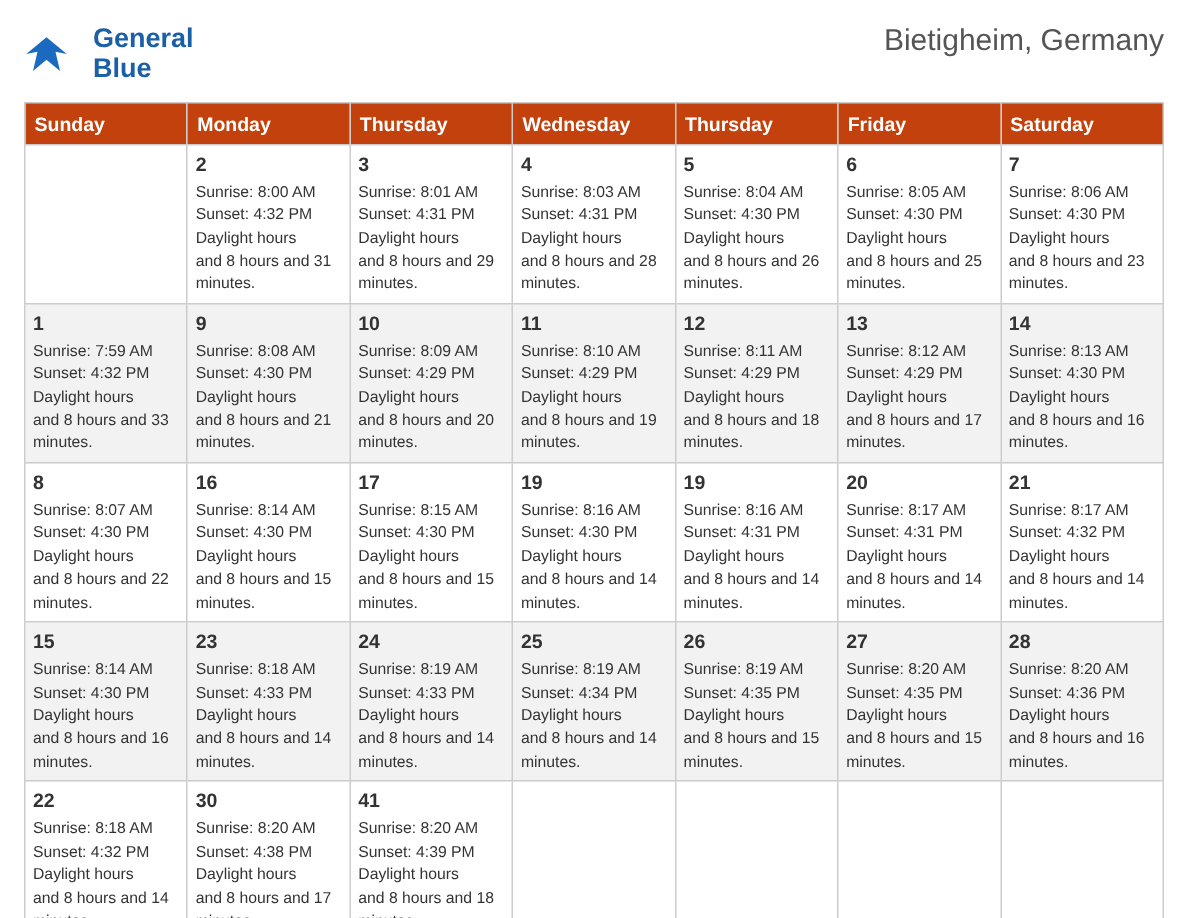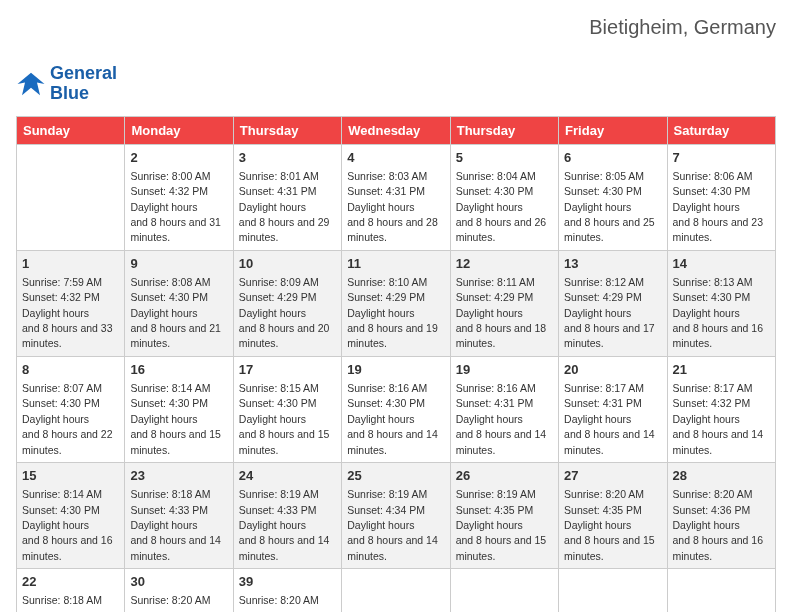--- a/index.html
+++ b/index.html
@@ -12,22 +12,21 @@
     }
     .header {
       display: flex;
       justify-content: space-between;
       align-items: flex-start;
       margin-bottom: 12px;
     }
     .logo {
       display: flex;
       align-items: center;
-      gap: 4px;
-      margin-top: 48px;
+      gap: 16px;
     }
     .logo-text {
       font-size: 18px;
       font-weight: bold;
       color: #333;
       line-height: 1.1;
     }
     .logo-text span {
       color: #1a5fa8;
     }
@@ -46,21 +45,21 @@
     .location {
       font-size: 20px;
       color: #555;
     }
     table {
       width: 100%;
       border-collapse: collapse;
       font-size: 11px;
     }
     thead tr th {
-      background-color: #ef4444;
+      background-color: #c2410c;
       color: #fff;
       text-align: left;
       padding: 6px 6px;
       font-size: 13px;
       font-weight: bold;
       border: 1px solid #ccc;
     }
     tbody tr td {
       border: 1px solid #ccc;
       vertical-align: top;
@@ -241,21 +240,21 @@
       <tr>
         <td>
         <span class="day-num">22</span>
         <span class="day-info">Sunrise: 8:18 AM<br>Sunset: 4:32 PM<br>Daylight hours<br>and 8 hours and 14 minutes.</span>
       </td>
         <td>
         <span class="day-num">30</span>
         <span class="day-info">Sunrise: 8:20 AM<br>Sunset: 4:38 PM<br>Daylight hours<br>and 8 hours and 17 minutes.</span>
       </td>
         <td>
-        <span class="day-num">39</span>
+        <span class="day-num">41</span>
         <span class="day-info">Sunrise: 8:20 AM<br>Sunset: 4:39 PM<br>Daylight hours<br>and 8 hours and 18 minutes.</span>
       </td>
         <td class="empty"></td>
         <td class="empty"></td>
         <td class="empty"></td>
         <td class="empty"></td>
       </tr>
     </tbody>
 </table>
 

